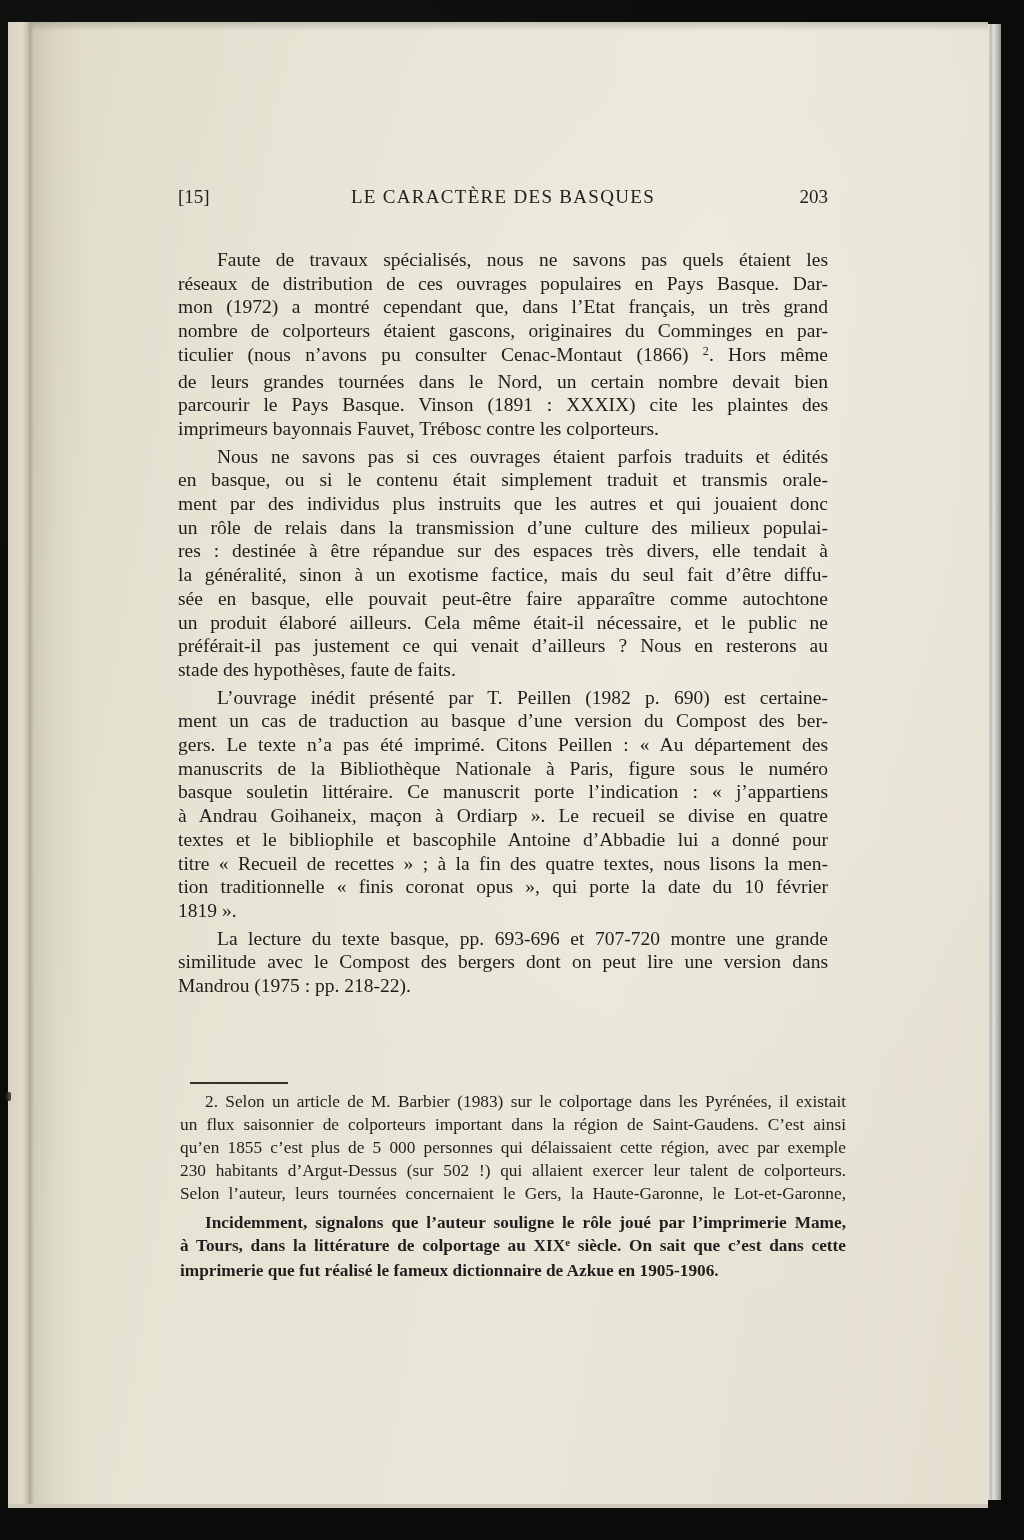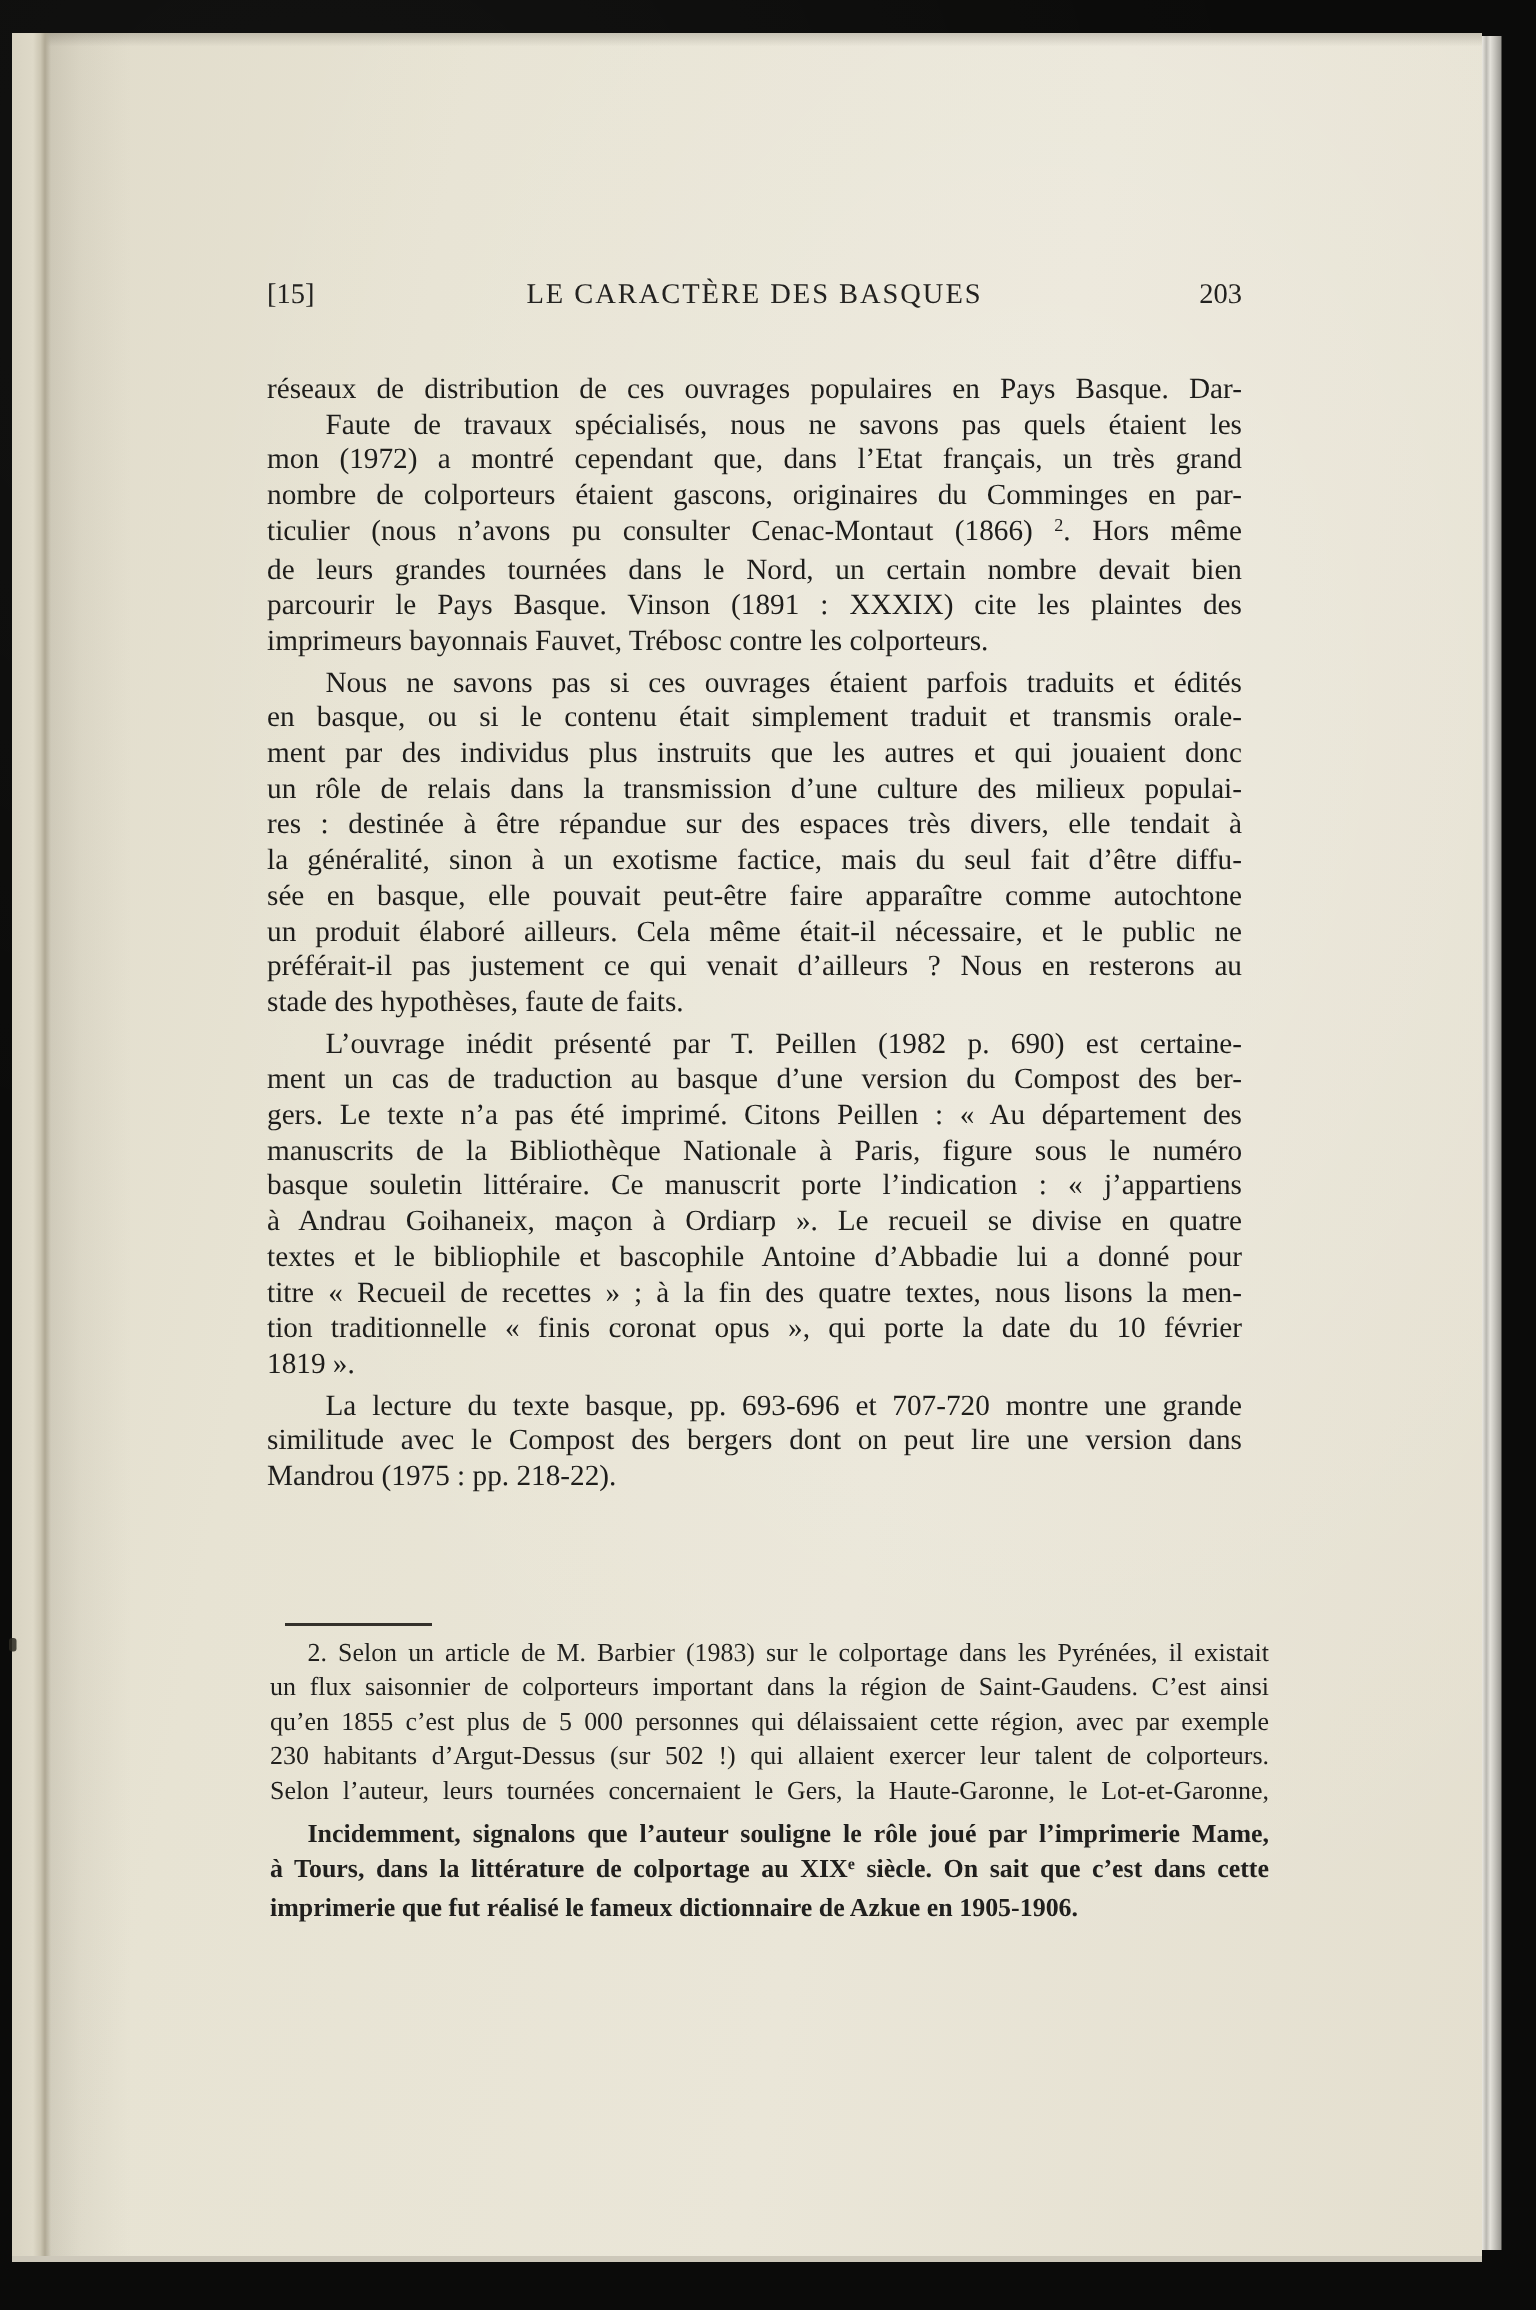--- a/index.html
+++ b/index.html
@@ -89,22 +89,22 @@
     <div class="gutter-edge"></div>
 
     <div class="running-header">
       <span class="marker">[15]</span>
       <span class="running-title">LE CARACTÈRE DES BASQUES</span>
       <span class="pagenum">203</span>
     </div>
 
     <div class="body-text" id="body-text">
         <div class="para body-para">
+          <div class="tline first">Faute de travaux spécialisés, nous ne savons pas quels étaient les</div>
           <div class="tline">réseaux de distribution de ces ouvrages populaires en Pays Basque. Dar-</div>
-          <div class="tline first">Faute de travaux spécialisés, nous ne savons pas quels étaient les</div>
           <div class="tline">mon (1972) a montré cependant que, dans l’Etat français, un très grand</div>
           <div class="tline">nombre de colporteurs étaient gascons, originaires du Comminges en par-</div>
           <div class="tline">ticulier (nous n’avons pu consulter Cenac-Montaut (1866) <sup>2</sup>. Hors même</div>
           <div class="tline">de leurs grandes tournées dans le Nord, un certain nombre devait bien</div>
           <div class="tline">parcourir le Pays Basque. Vinson (1891 : XXXIX) cite les plaintes des</div>
           <div class="tline last">imprimeurs bayonnais Fauvet, Trébosc contre les colporteurs.</div>
         </div>
         <div class="para body-para">
           <div class="tline first">Nous ne savons pas si ces ouvrages étaient parfois traduits et édités</div>
           <div class="tline">en basque, ou si le contenu était simplement traduit et transmis orale-</div>

